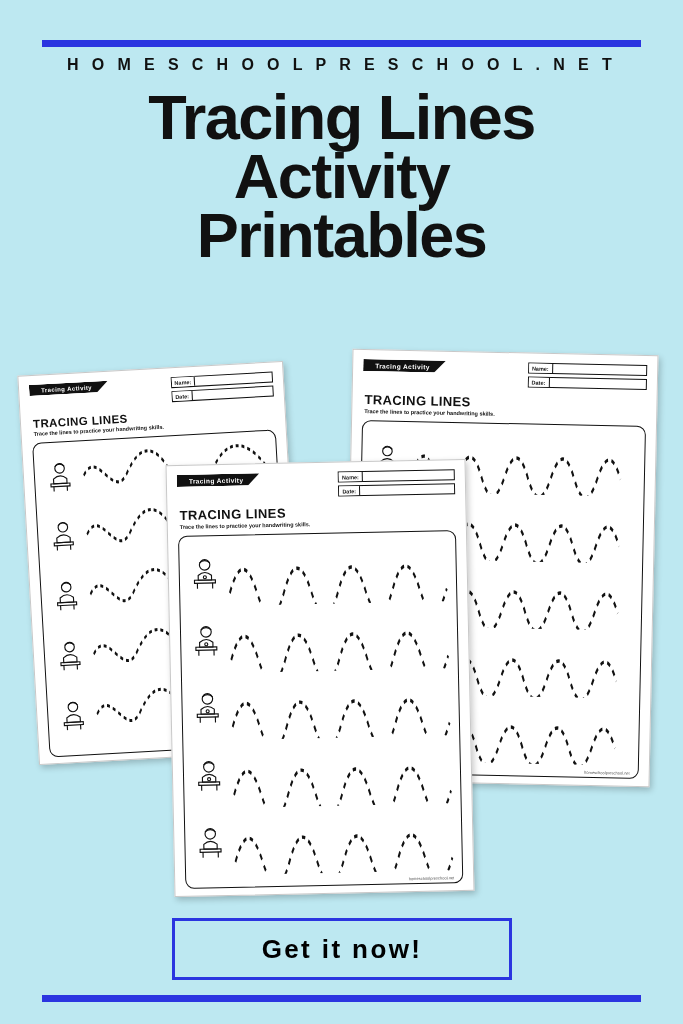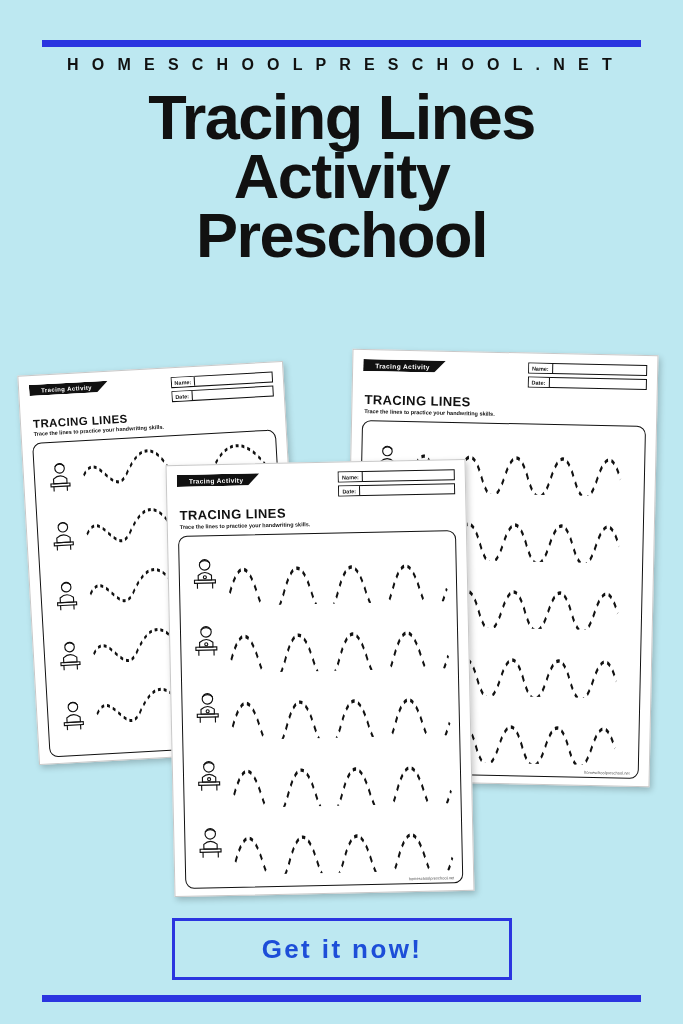--- a/index.html
+++ b/index.html
@@ -71,21 +71,21 @@
     background: transparent;
     display: flex;
     align-items: center;
     justify-content: center;
     cursor: pointer;
   }
   .cta span {
     font-size: 26px;
     font-weight: bold;
     letter-spacing: 2.4px;
-    color: #1d4ed8;
+    color: #000000;
   }
 
   
   .sheet {
     position: absolute;
     background: #fff;
     border: 1px solid #c8c8c8;
     box-shadow: 2px 3px 6px rgba(0,0,0,0.22);
     overflow: hidden;
   }
@@ -234,21 +234,21 @@
 <div class="pin">
 
   <div class="rule top"></div>
   <div class="rule bottom"></div>
 
   <div class="site-url">H O M E S C H O O L P R E S C H O O L . N E T</div>
 
   <div class="headline">
     <span class="l1">Tracing Lines</span>
     <span class="l2">Activity</span>
-    <span class="l3">Preschool</span>
+    <span class="l3">Printables</span>
   </div>
 
   <div class="sheet sheet-left">
     <div class="sheet-inner">
       <div class="sheet-top">
         <div class="banner">Tracing Activity</div>
         <div class="fields">
           <div class="field">
             <span class="lbl">Name:</span>
           </div>

